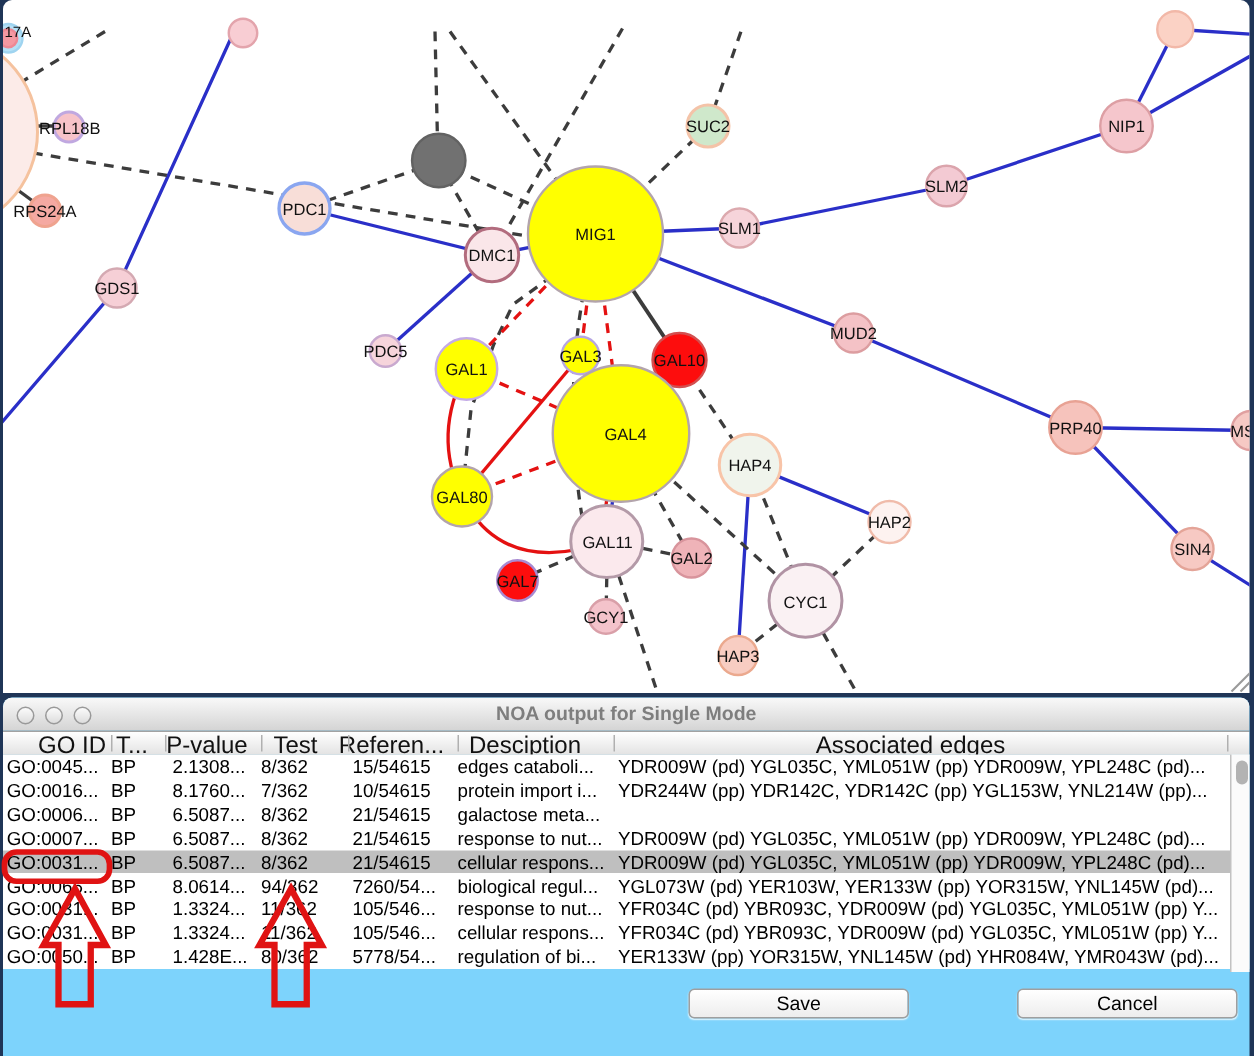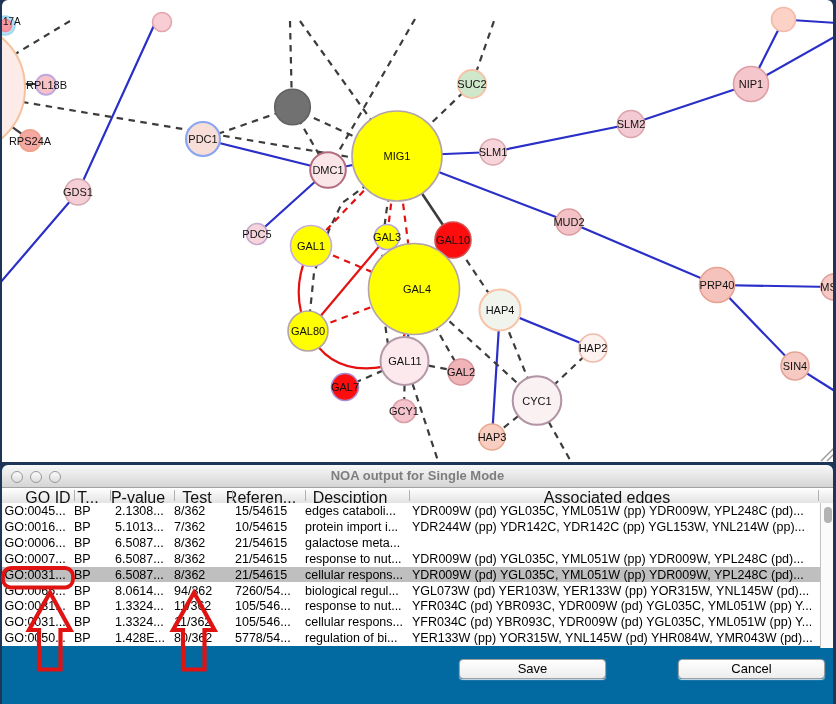--- a/index.html
+++ b/index.html
@@ -5,21 +5,21 @@
 html,body{margin:0;padding:0}
 body{width:836px;height:704px;position:relative;overflow:hidden;background:#1f3557;font-family:"Liberation Sans",sans-serif}
 #topwin{position:absolute;left:2px;top:0;width:831px;height:462px;background:#fff;border-radius:6px 6px 0 0;overflow:hidden}
 #topbar{position:absolute;left:0;top:0;width:831px;height:20px;background:linear-gradient(#f6f6f6,#d2d2d2 65%,#c3c3c3);border-bottom:1px solid #7d7d7d;z-index:5}
 .tl{position:absolute;top:5px;width:11px;height:11px;border-radius:50%}
 .tl::after{content:"";position:absolute;left:2px;top:0.5px;width:7px;height:4px;border-radius:50%;background:rgba(255,255,255,.55)}
 #tlr{left:9.5px;background:radial-gradient(circle at 50% 30%,#f58f84 0%,#e9554c 45%,#c93a32 100%);border:1px solid #9e2f26}
 #tly{left:29.5px;background:radial-gradient(circle at 50% 30%,#fbd88a 0%,#eca63c 45%,#d08a22 100%);border:1px solid #9a6a14}
 #tlg{left:49.5px;background:radial-gradient(circle at 50% 30%,#c0e5a2 0%,#84c455 45%,#5f9e38 100%);border:1px solid #42761e}
 #ttitle{position:absolute;left:0;top:0;width:100%;height:20px;line-height:20px;text-align:center;font-size:13px;font-weight:700;color:#3c3c3c}
-#botwin{position:absolute;left:2px;top:465px;width:831px;height:239px;background:#0369a1;border-radius:6px 6px 0 0;overflow:hidden}
+#botwin{position:absolute;left:2px;top:465px;width:831px;height:239px;background:#7dd3fc;border-radius:6px 6px 0 0;overflow:hidden}
 #botbar{position:absolute;left:0;top:0;width:831px;height:22px;background:linear-gradient(#f9f9f9,#d4d4d4);border-bottom:1px solid #a2a2a2}
 .gl{position:absolute;top:6px;width:10px;height:10px;border-radius:50%;background:linear-gradient(#fbfbfb,#ddd);border:1px solid #999}
 #btitle{position:absolute;left:0;top:0;width:100%;height:22px;line-height:22px;text-align:center;font-size:13px;font-weight:700;color:#7e7e7e}
 #thead{position:absolute;left:0;top:22.5px;width:831px;height:15px;background:linear-gradient(#fff,#e3e3e3);border-bottom:1px solid #a6a6a6;font-size:16px;color:#111}
 .hl{position:absolute;top:1px;white-space:nowrap;transform:translateX(-50%)}
 .hsep{position:absolute;top:2px;width:1px;height:11px;background:#b0b0b0}
 #tbody{position:absolute;left:0;top:38px;width:831px;height:143px;background:#fff;overflow:hidden}
 .row{position:absolute;left:0;width:830px;height:15.9px;font-size:12.5px;color:#000}
 .row span{position:absolute;top:1px;white-space:nowrap}
 .c0{left:2.5px}.c1{left:72px}.c2{left:113px}.c3{left:172px}.c4{left:233px}.c5{left:303px;width:103px;overflow:hidden}.c6{left:410px;width:412px;overflow:hidden}
@@ -195,21 +195,21 @@
         <span class="c1">BP</span>
         <span class="c2">2.1308...</span>
         <span class="c3">8/362</span>
         <span class="c4">15/54615</span>
         <span class="c5">edges cataboli...</span>
         <span class="c6">YDR009W (pd) YGL035C, YML051W (pp) YDR009W, YPL248C (pd)...</span>
       </div>
 <div class="row" style="top:15.9px">
         <span class="c0">GO:0016...</span>
         <span class="c1">BP</span>
-        <span class="c2">5.1013...</span>
+        <span class="c2">8.1760...</span>
         <span class="c3">7/362</span>
         <span class="c4">10/54615</span>
         <span class="c5">protein import i...</span>
         <span class="c6">YDR244W (pp) YDR142C, YDR142C (pp) YGL153W, YNL214W (pp)...</span>
       </div>
 <div class="row" style="top:31.8px">
         <span class="c0">GO:0006...</span>
         <span class="c1">BP</span>
         <span class="c2">6.5087...</span>
         <span class="c3">8/362</span>

